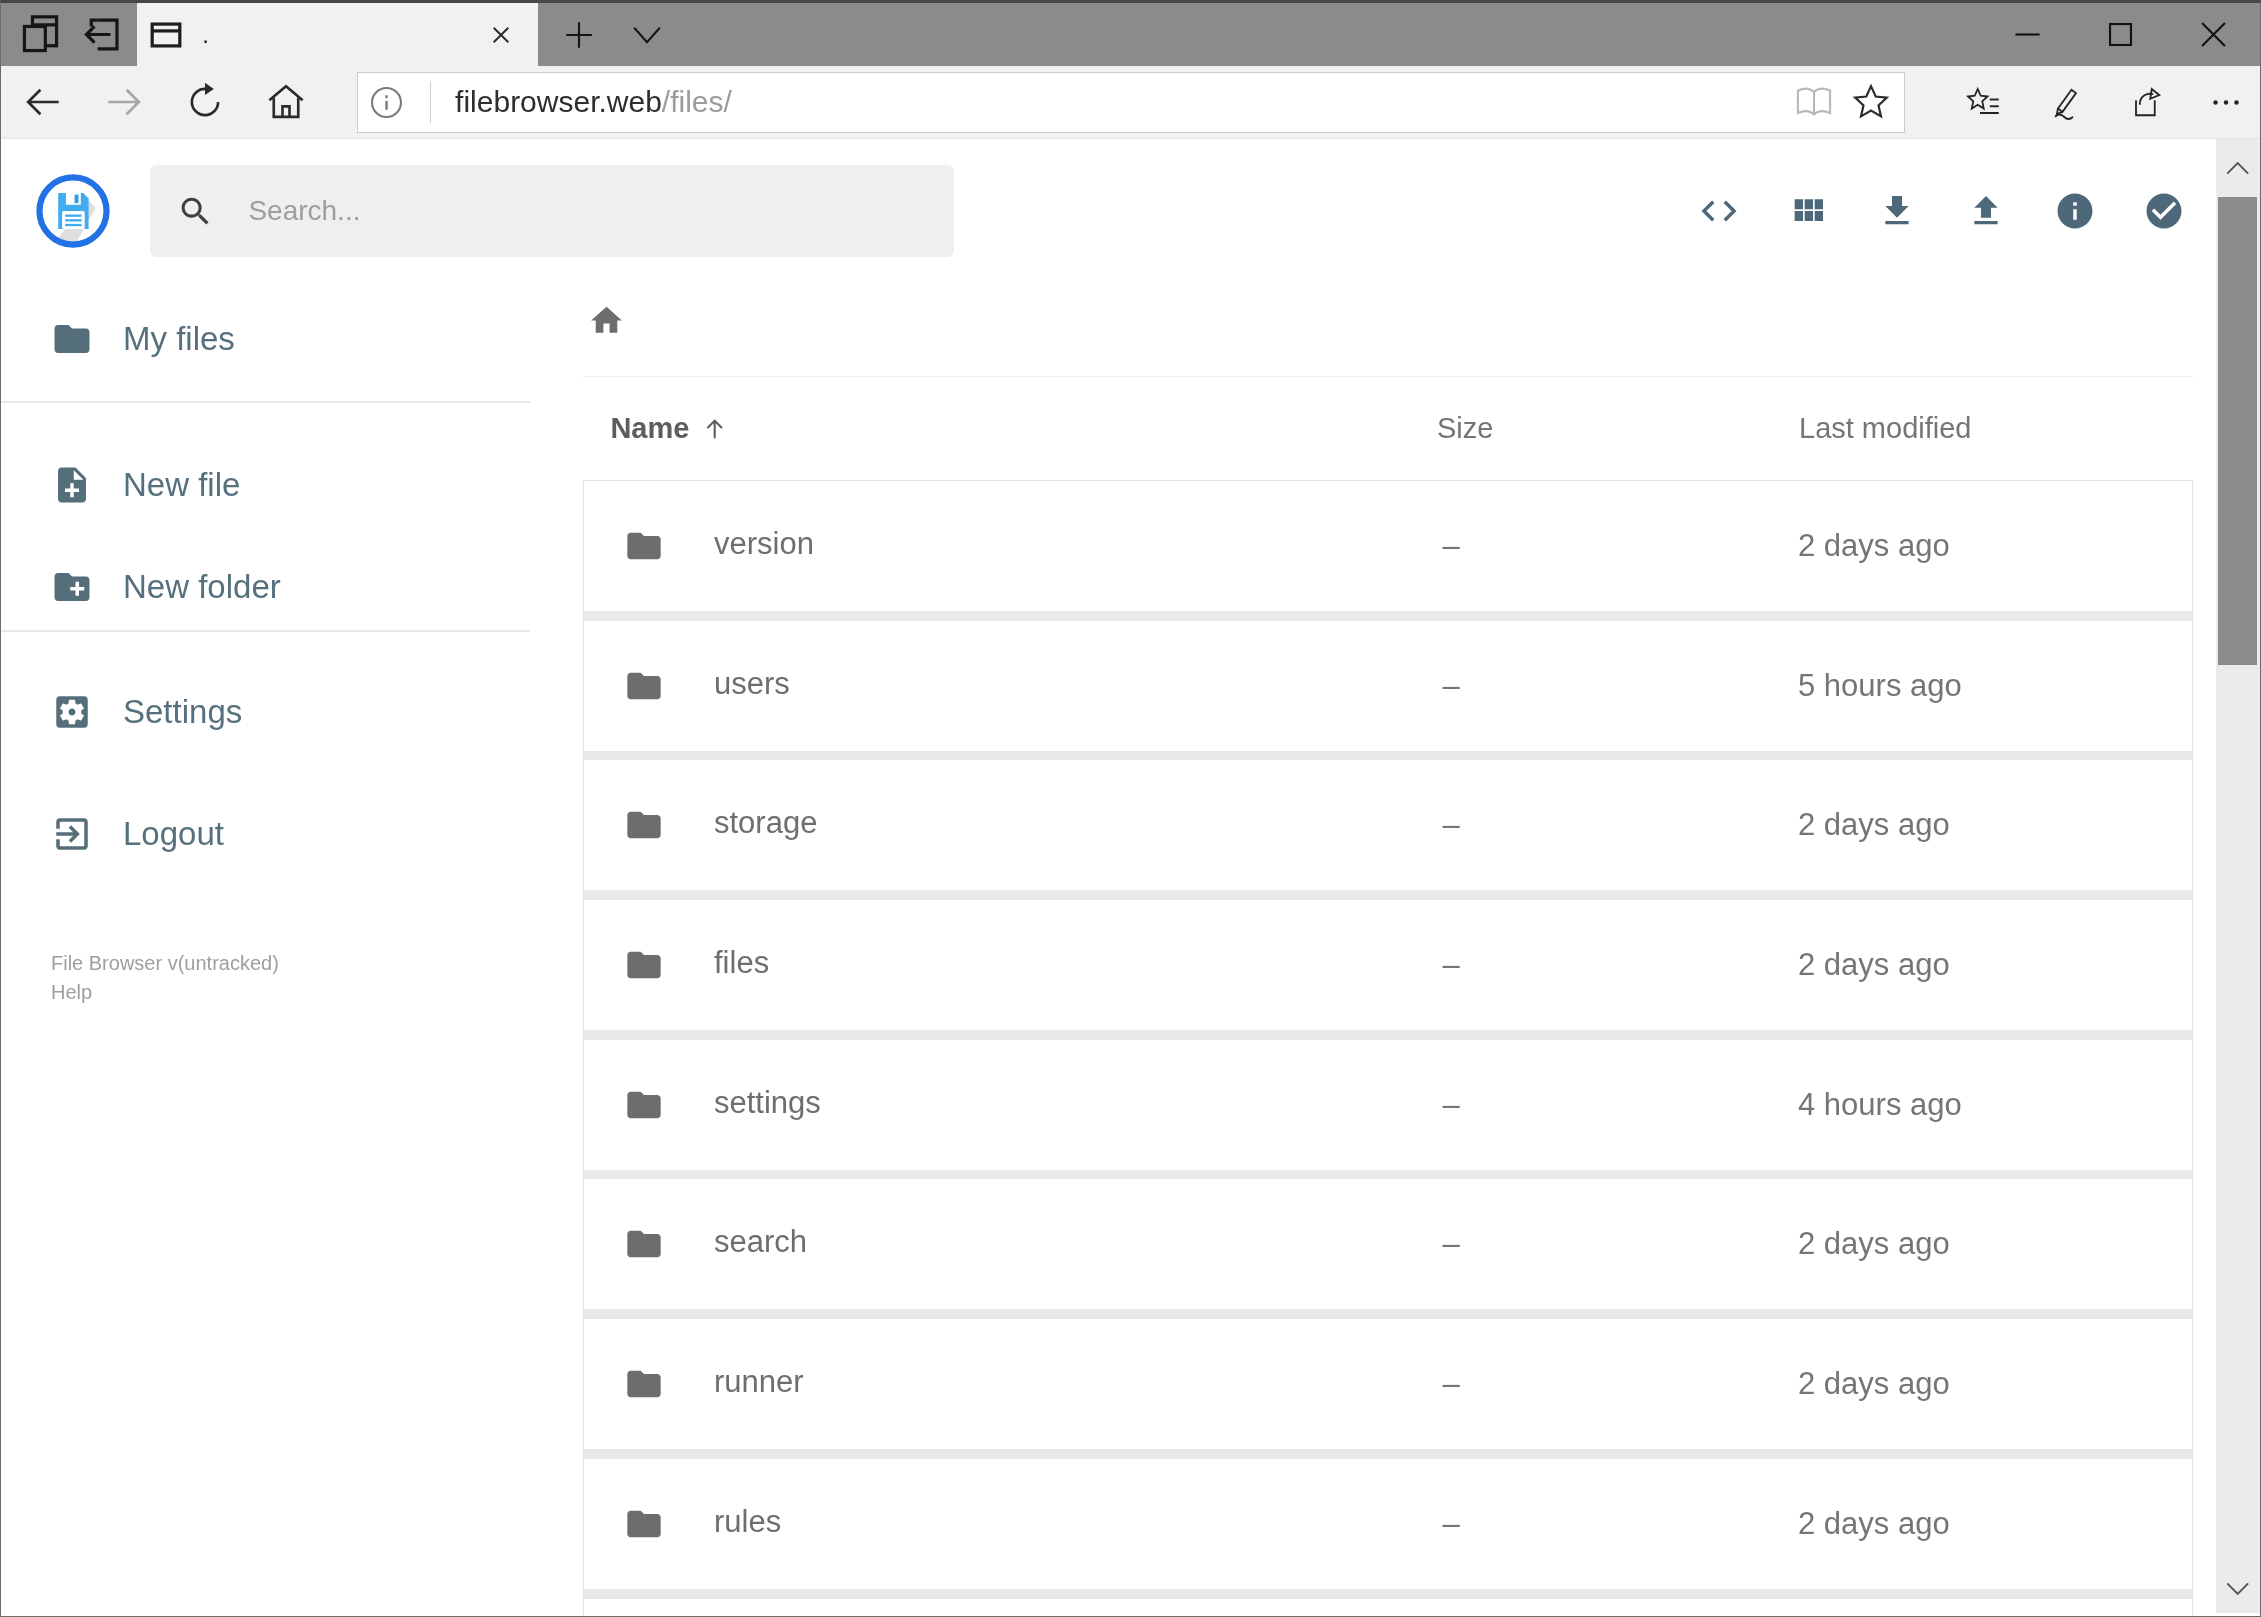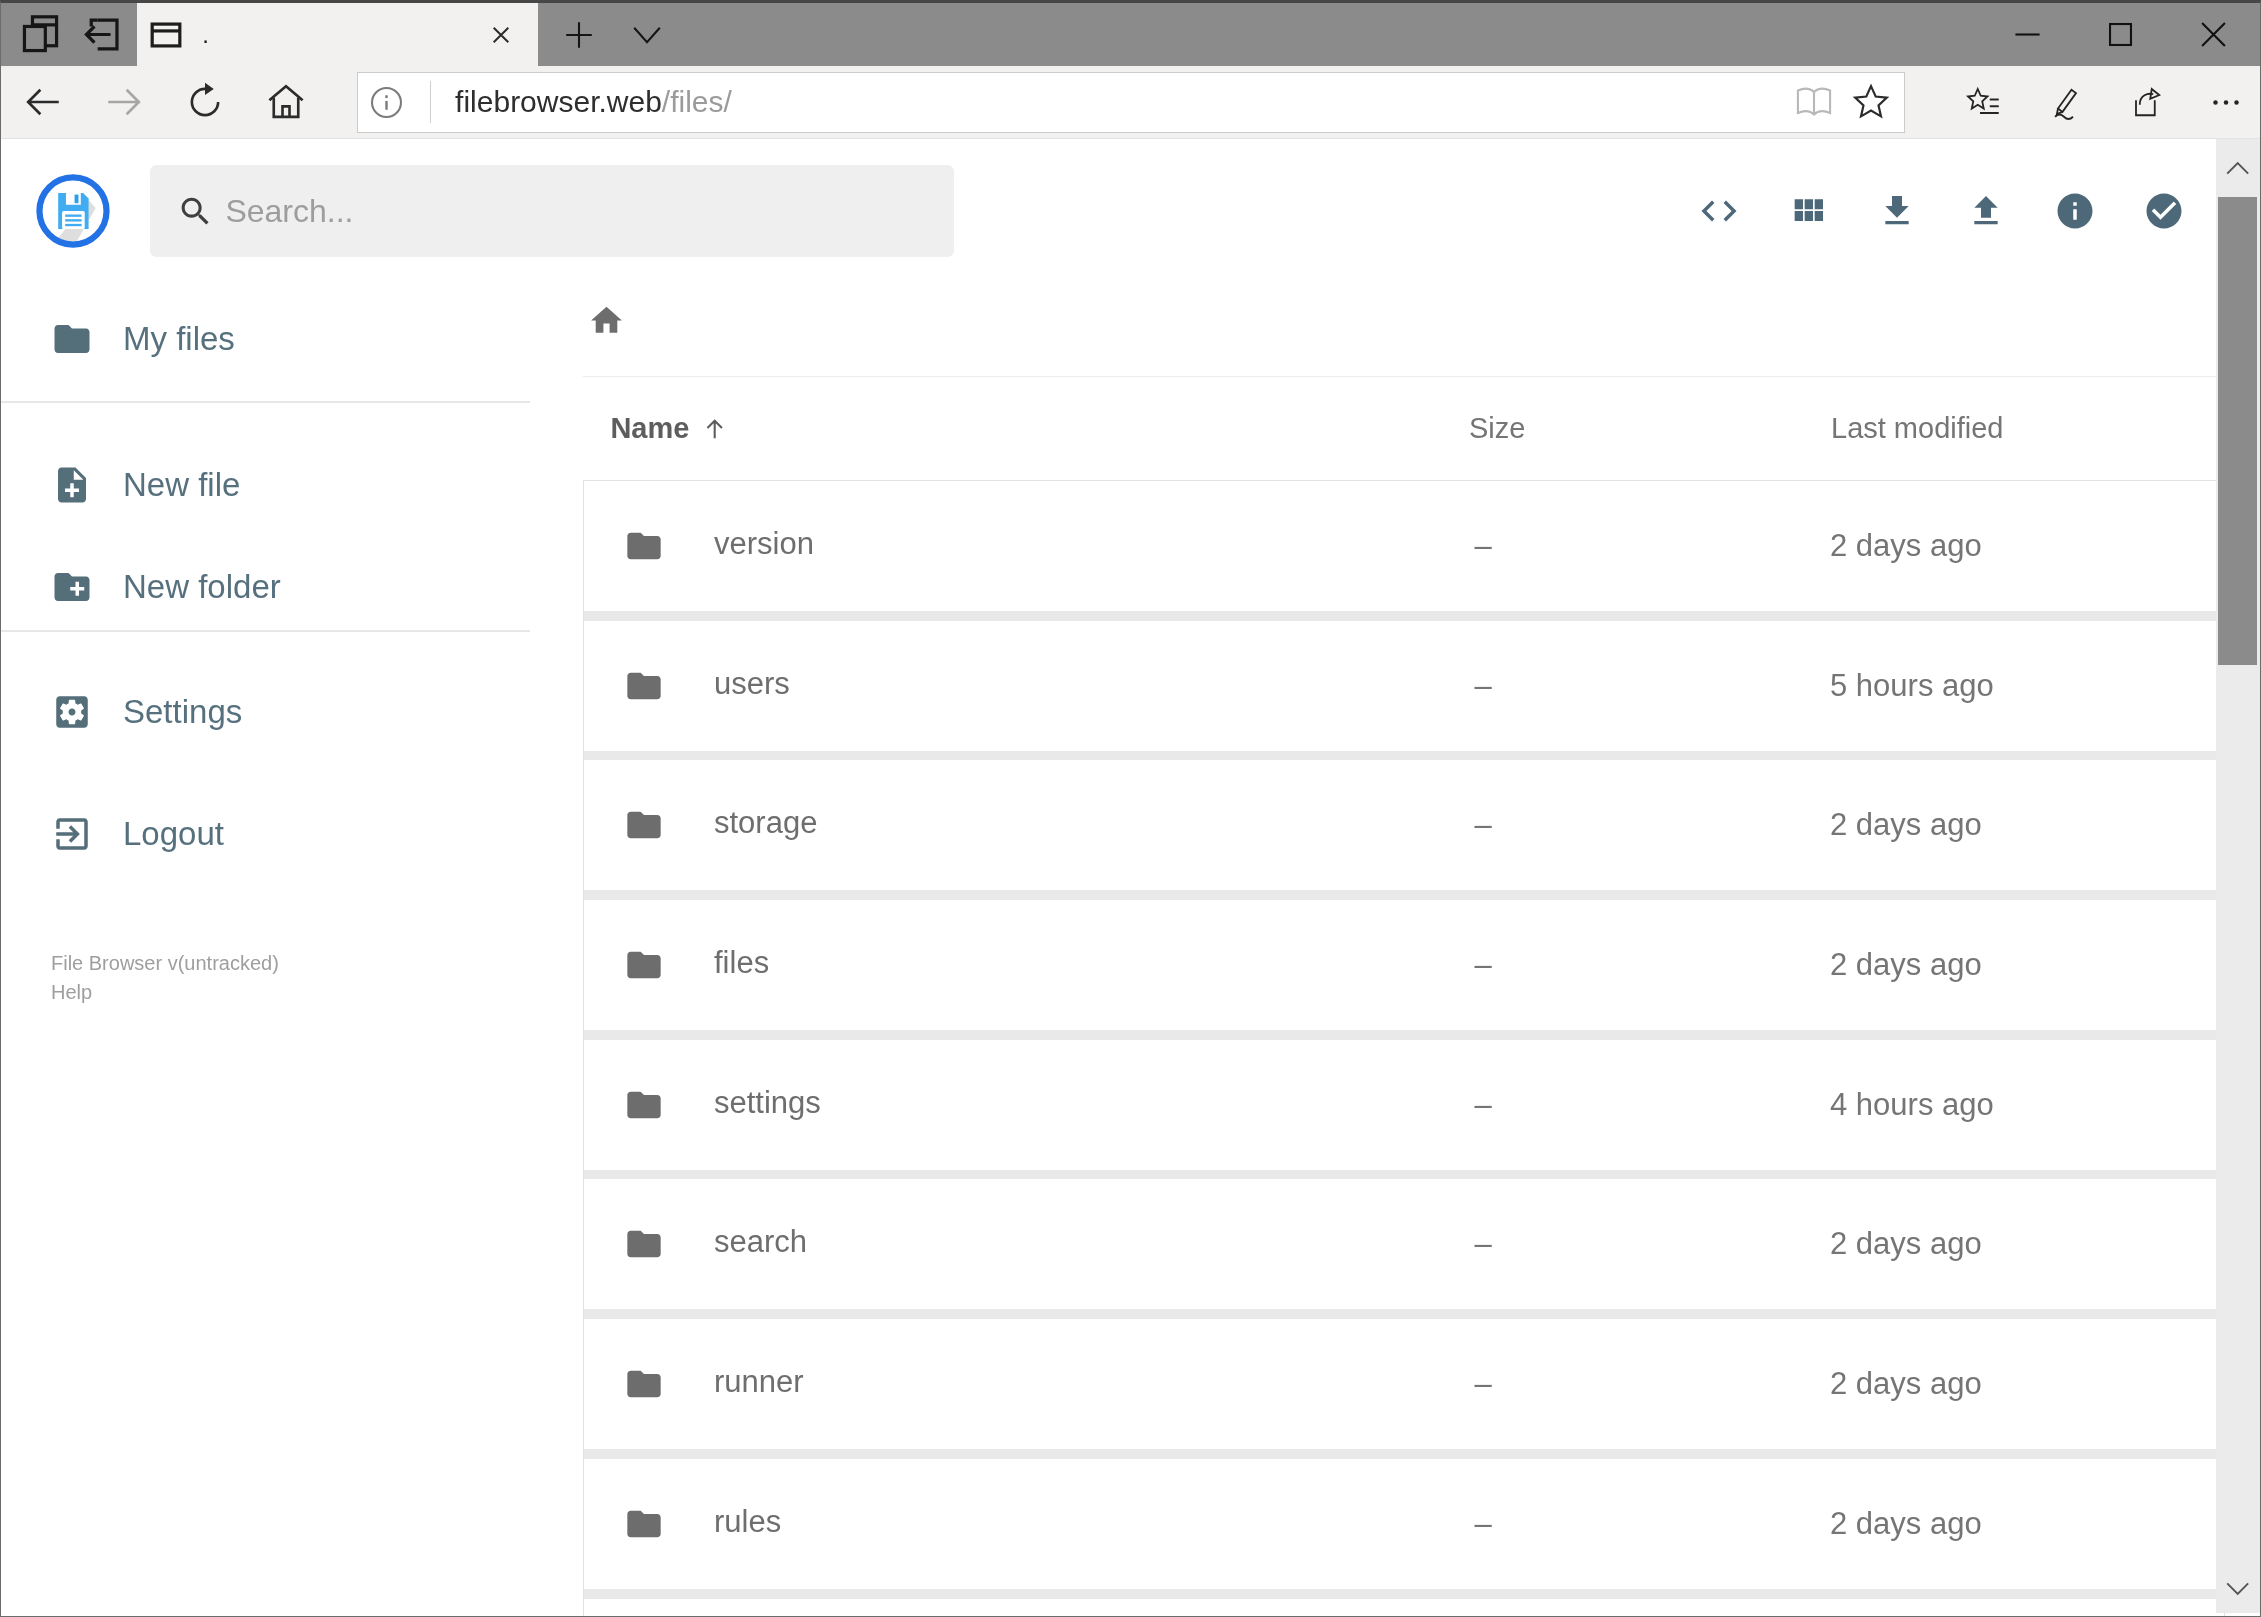--- a/index.html
+++ b/index.html
@@ -46,42 +46,42 @@
   
   .app { position:relative; height:1474px; background:#fff; }
   .app-header { height:144px; display:flex; align-items:center; padding-left:33px; }
   .logo { width:78px; height:78px; }
   .searchbox {
     margin-left:38px; width:804px; height:92px; background:#f0efef; border-radius:6.5px;
     display:flex; align-items:center;
   }
   .searchbox svg { margin-left:27.4px; }
   .search-input {
-    border:none; outline:none; background:transparent; margin-left:11px; flex:1;
-    font-size:32px; color:#444; font-family:"Liberation Sans", sans-serif;
+    border:none; outline:none; background:transparent; margin-left:34px; flex:1;
+    font-size:28px; color:#444; font-family:"Liberation Sans", sans-serif;
   }
   .search-input::placeholder { color:#9d9d9d; opacity:1; }
   .header-actions { position:absolute; right:75px; top:0; height:144px; display:flex; align-items:center; gap:47px; }
   .ha-btn { width:42px; height:52px; display:flex; align-items:center; justify-content:center; }
   .app-body { display:flex; height:1330px; }
   
   .sidebar { width:565px; padding-top:15.3px; position:relative; flex:none; }
   .sb-item { height:81px; display:flex; align-items:center; padding-left:50px; gap:30px; cursor:pointer; }
   .sb-item span.lbl { font-size:33px; color:#56707e; }
   .sb-div { height:1.6px; background:#e7e7e7; width:529px; }
   .sb-div.d1 { margin-top:22px; }
   .sb-item.i2 { margin-top:21px; }
   .sb-item.i3 { margin-top:42px; }
   .sb-div.d2 { margin-top:2.4px; }
   .sb-item.i4 { margin-top:40px; }
   .sb-item.i5 { margin-top:41px; }
   .sb-footer { margin-top:74px; padding-left:50px; font-size:20px; color:#9e9e9e; line-height:29px; }
   .sb-footer .help { cursor:pointer; }
   
-  .main { flex:1; padding-left:17px; padding-right:35px; }
+  .main { flex:1; padding-left:17px; padding-right:67px; }
   .breadcrumb { height:94px; padding-top:19.4px; padding-left:4.8px; border-bottom:1.6px solid #ededed; }
   .cols-head { height:103px; display:grid; grid-template-columns:1fr 362px 394px; align-items:center; }
   .cols-head .c-name { padding-left:27.4px; display:flex; align-items:center; gap:11.3px; font-size:29px; font-weight:bold; color:#5d5d5d; }
   .cols-head .c-size, .cols-head .c-mod { font-size:29px; color:#757575; }
   .listing { background:#e9e9e9; border:0.8px solid #e2e2e2; display:flex; flex-direction:column; gap:9.7px; }
   .frow {
     height:130px; background:#ffffff; display:grid; grid-template-columns:1fr 362px 394px;
     align-items:center; cursor:pointer;
   }
   .frow .f-name { padding-left:40px; display:flex; align-items:flex-start; gap:50px; font-size:31px; color:#6e6e6e; }

